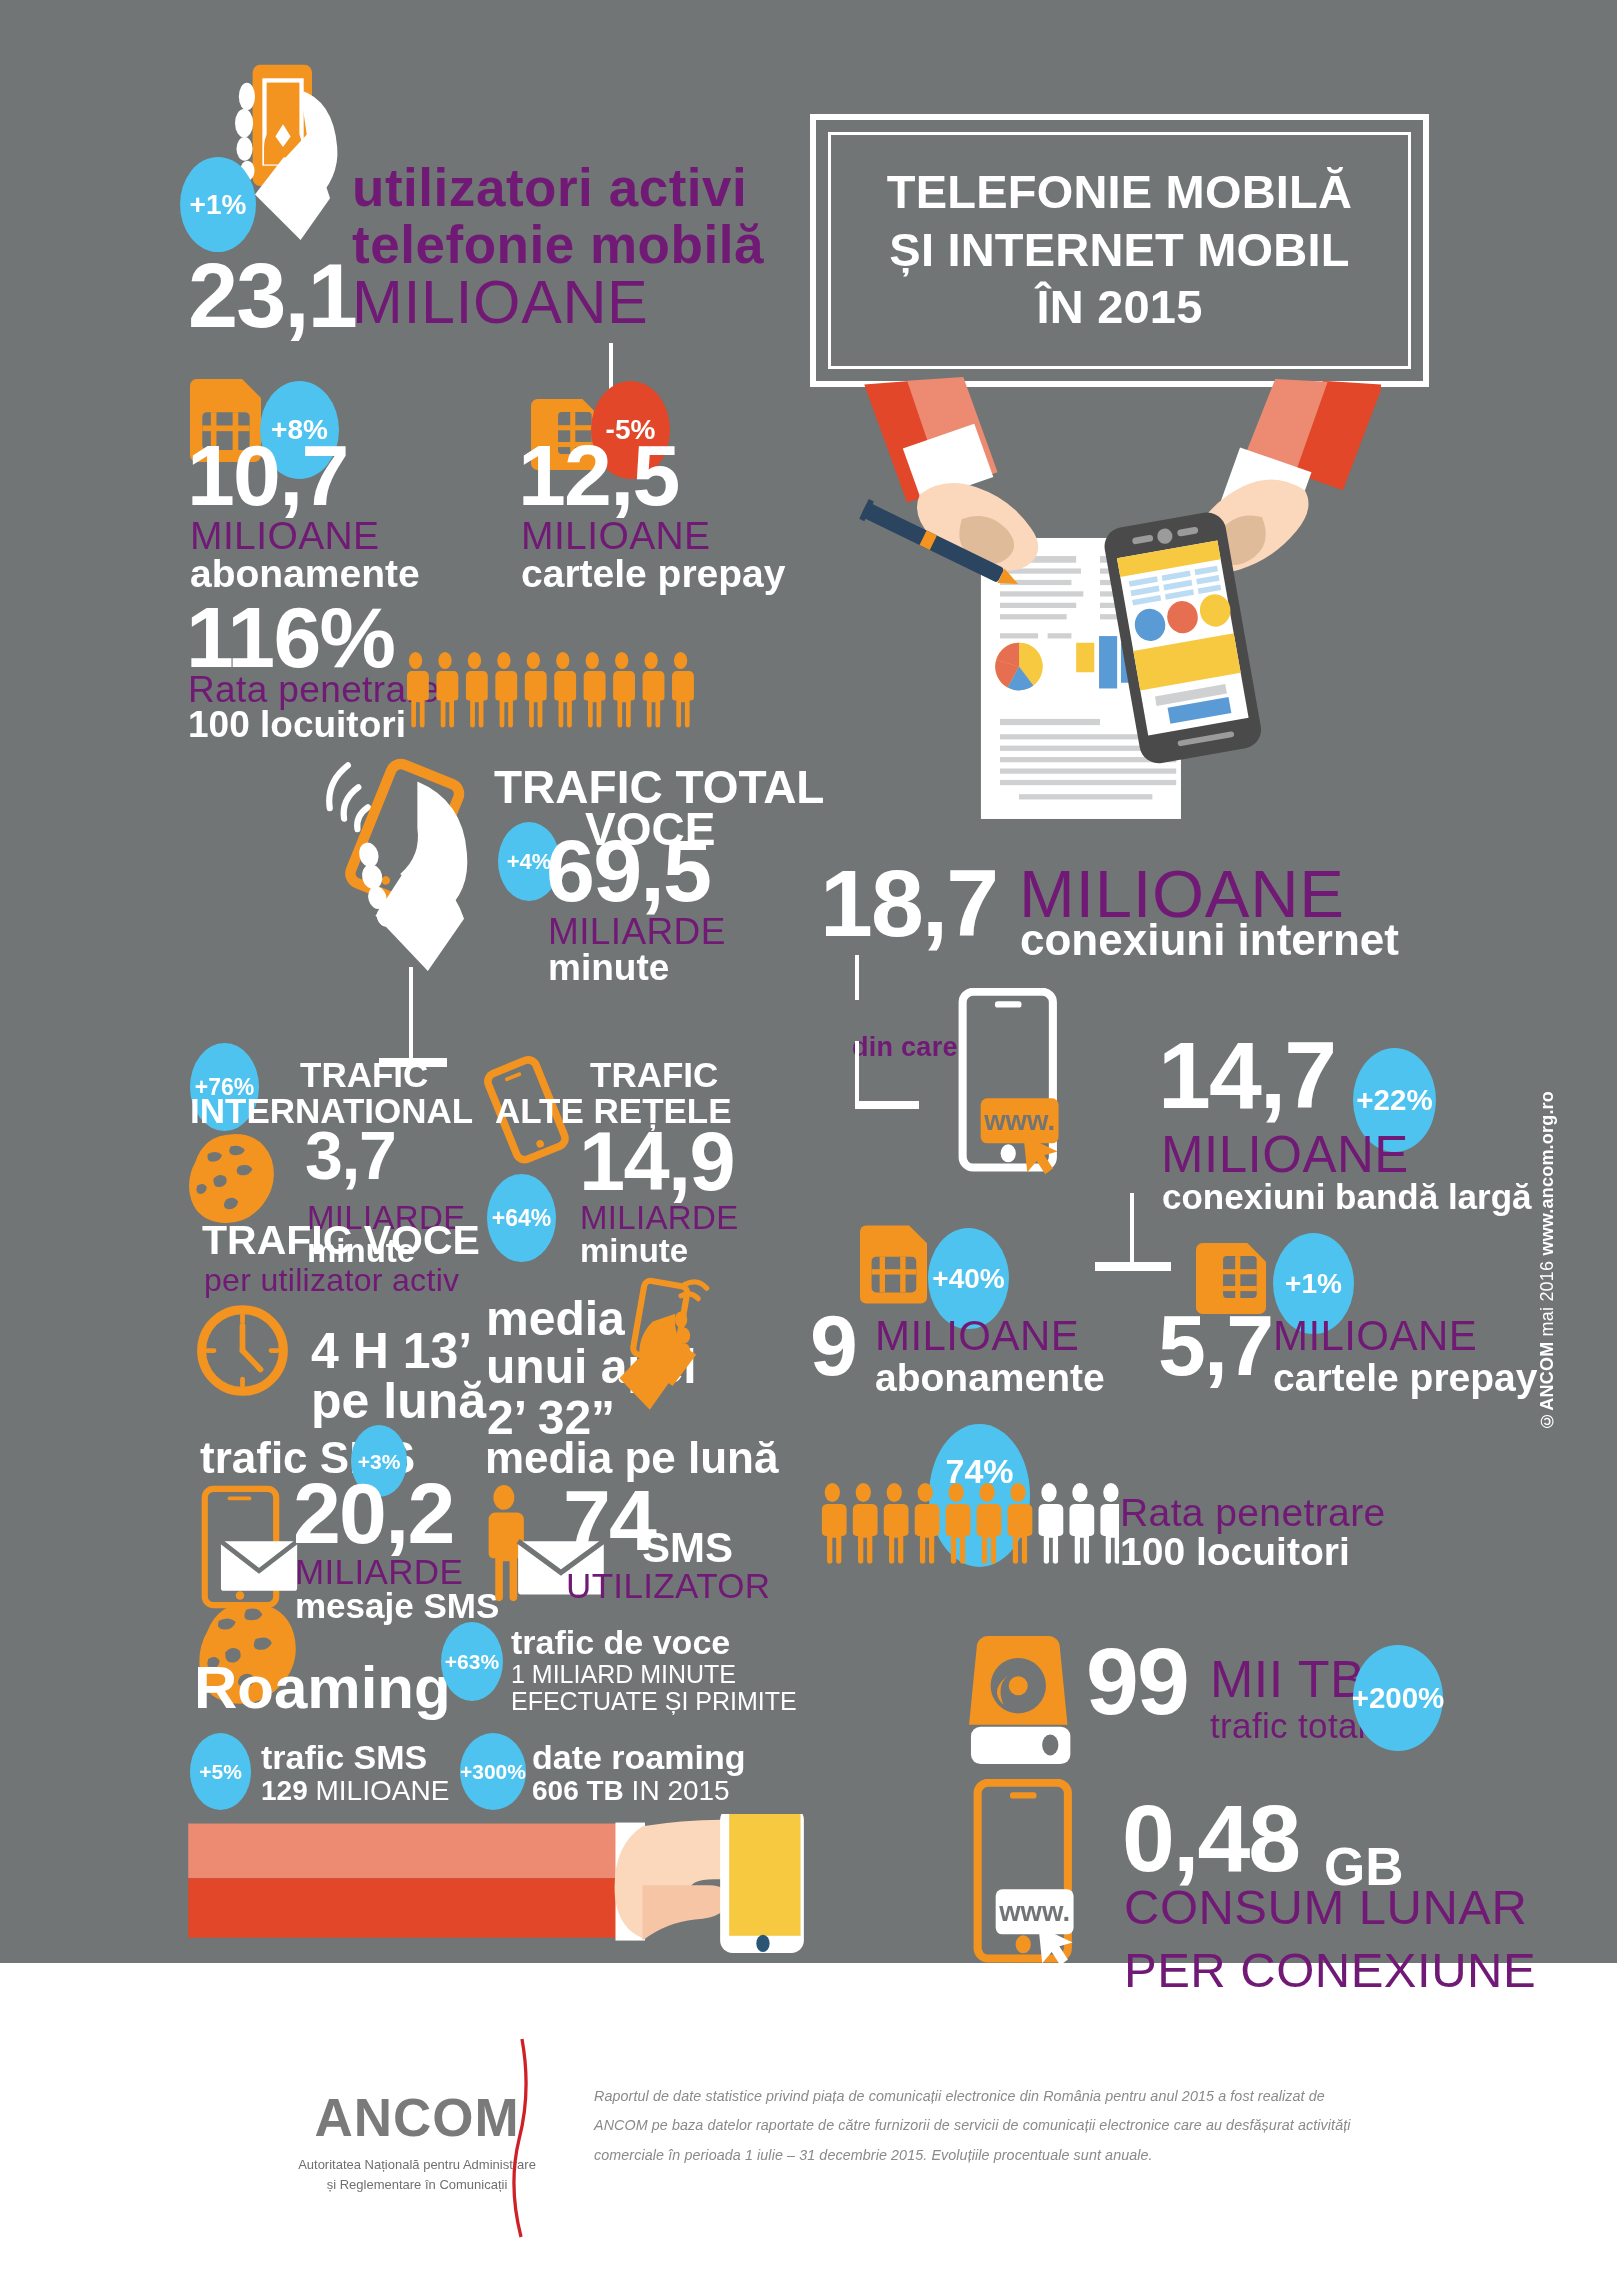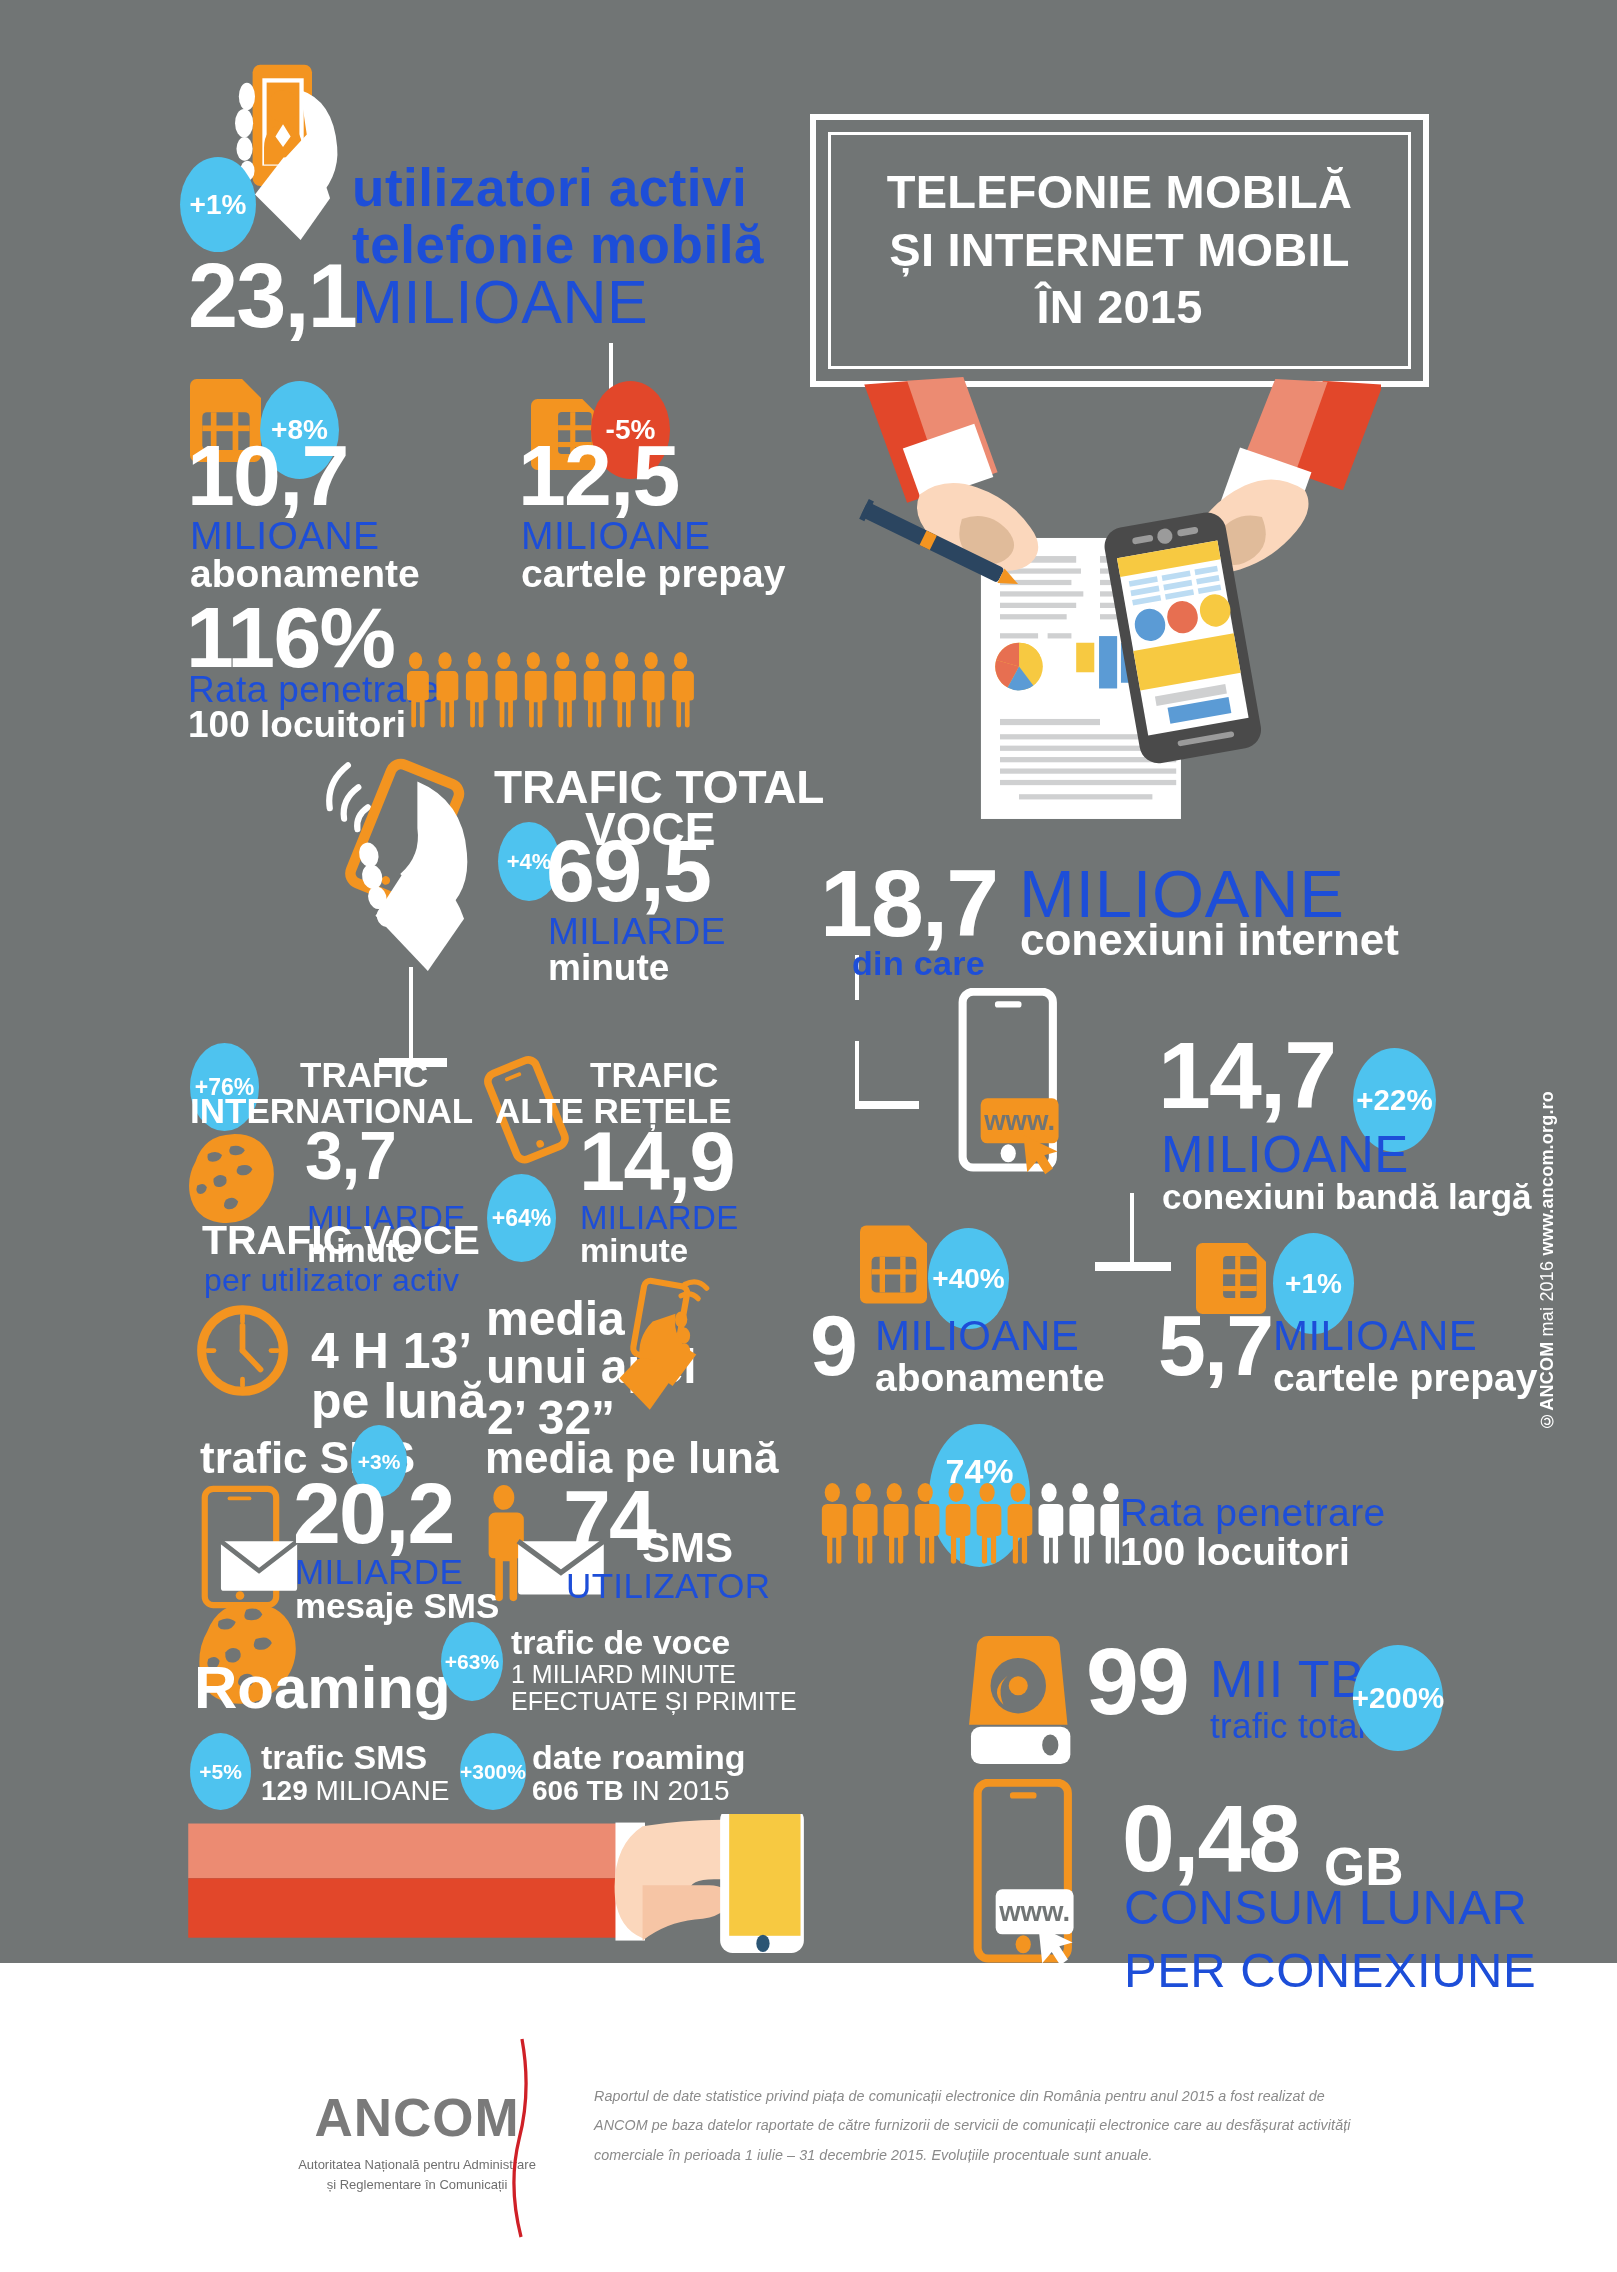--- a/index.html
+++ b/index.html
@@ -12,21 +12,21 @@
   }
   .canvas { position: absolute; inset: 0; }
   .gray-bg {
     position: absolute; left: 0; top: 0; width: 1618px; height: 1963px;
     background: #717575;
   }
   .abs { position: absolute; }
 
   
   .num        { font-weight: bold; letter-spacing: -0.02em; line-height: .92; color:#fff; }
-  .thin       { font-weight: 300; color:#1d4ed8; letter-spacing: .01em; }
+  .thin       { font-weight: 300; color:#701a75; letter-spacing: .01em; }
   .bold       { font-weight: bold; color:#fff; }
 
   
   .badge {
     border-radius: 50%;
     display: flex; align-items: center; justify-content: center;
     color: #fff; font-weight: bold; text-align: center; line-height: 1;
   }
   .badge.blue { background: #4ec3ef; }
   .badge.red  { background: #e2472a; }
@@ -481,21 +481,21 @@
       <rect x="712" y="690" width="130" height="34" fill="#5b9bd5"></rect>
       <rect x="720" y="762" width="120" height="12" rx="6" fill="#9b9b9b"></rect>
     </g>
   </svg>
 
   <div class="abs num" style="left:820px; top:860px; font-size:95px;">18,7</div>
   <div class="abs thin" style="left:1019px; top:855px; font-size:67px; font-weight:300;">MILIOANE</div>
   <div class="abs bold" style="left:1020px; top:915px; font-size:44px;">conexiuni internet</div>
 
   <div class="abs vline" style="left:855px; top:955px; width:4.3px; height:45px;"></div>
-  <div class="abs thin" style="left:852px; top:944px; font-size:34px; font-weight:bold;">din care</div>
+  <div class="abs thin" style="left:852px; top:1032px; font-size:27px; font-weight:bold;">din care</div>
   <div class="abs vline" style="left:855px; top:1041px; width:4.3px; height:64px;"></div>
   <div class="abs hline" style="left:855px; top:1101px; width:64px; height:7.6px;"></div>
 
   <svg class="abs" style="left:953px; top:988px;" width="119" height="190" viewBox="0 0 250 400">
     <rect x="20" y="8" width="190" height="370" rx="22" fill="none" stroke="#ffffff" stroke-width="17"></rect>
     <rect x="88" y="28" width="56" height="13" rx="6" fill="#ffffff"></rect>
     <ellipse cx="116" cy="348" rx="16" ry="19" fill="#ffffff"></ellipse>
     <rect x="58" y="232" width="164" height="95" rx="14" fill="#f39420"></rect>
     <text x="140" y="298" font-family="'Liberation Sans',sans-serif" font-size="58" font-weight="bold" fill="#717575" text-anchor="middle">www.</text>
     <path d="M148 310 l8 78 l20 -24 l18 28 l16 -12 l-18 -28 l28 -8z" fill="#f39420"></path>

